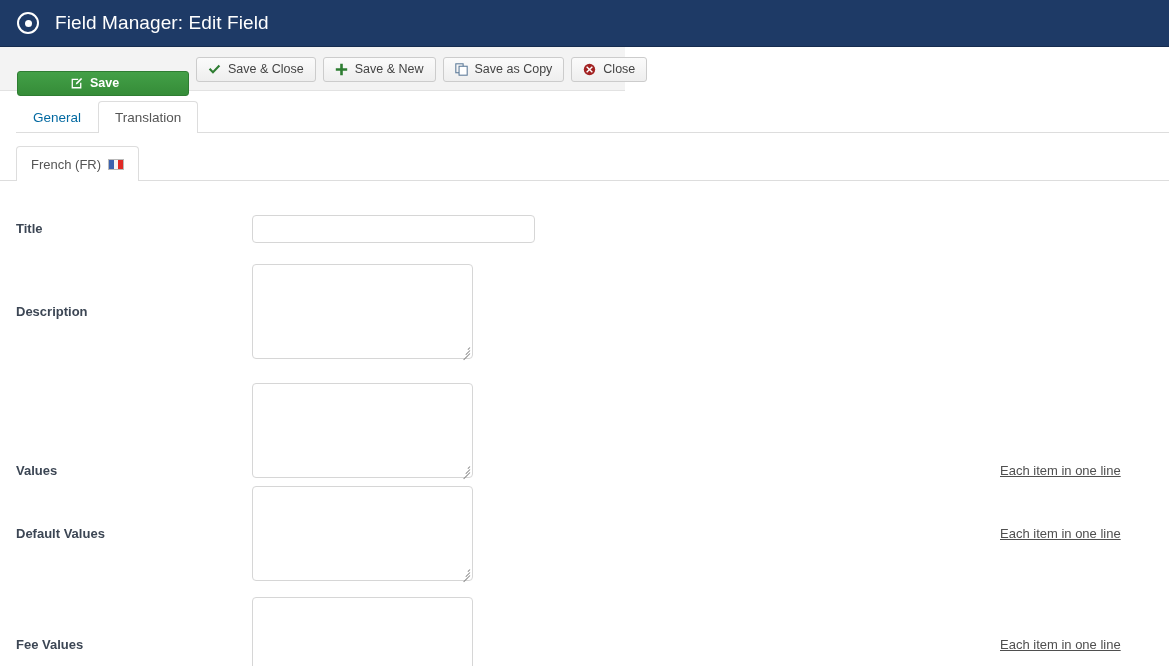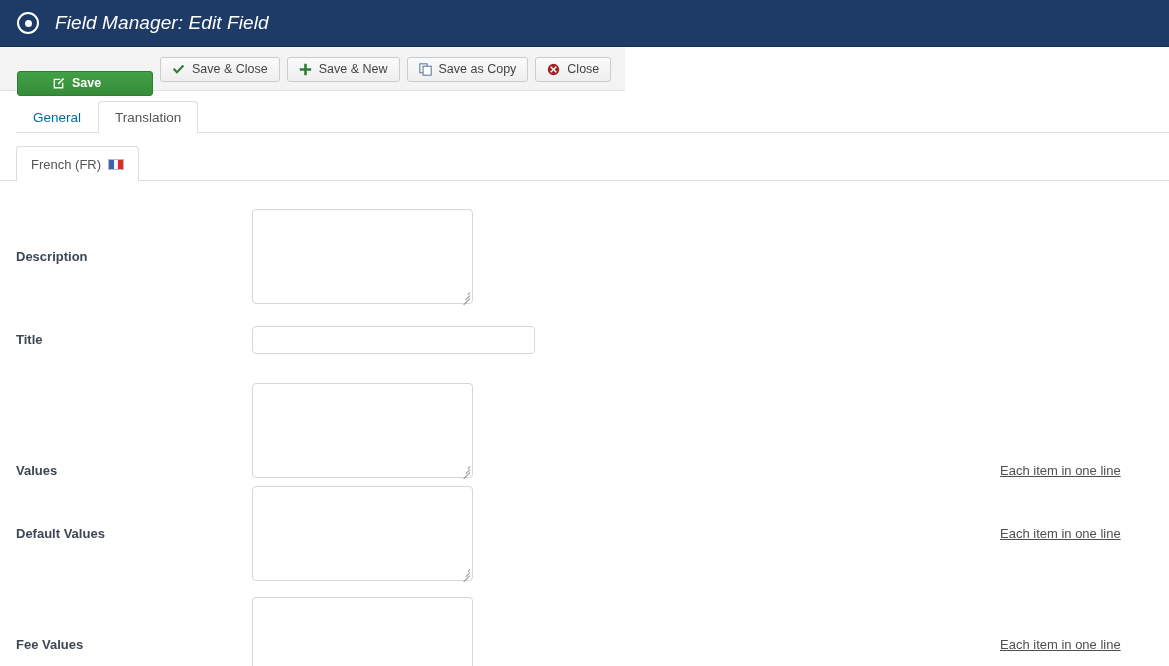--- a/index.html
+++ b/index.html
@@ -12,21 +12,20 @@
   }
 
   
   .header {
     height: 47px;
     background: #1e3a66;
     display: flex;
     align-items: center;
     padding-left: 17px;
     border-bottom: 1px solid #162c4f;
-    font-style: italic;
   }
   .header-icon {
     width: 22px; height: 22px;
     border-radius: 50%;
     border: 2.5px solid #ffffff;
     display: flex; align-items: center; justify-content: center;
     flex: 0 0 auto;
   }
   .header-icon i {
     display: block;
@@ -75,21 +74,21 @@
     border-radius: 3px;
     cursor: pointer;
     white-space: nowrap;
     user-select: none;
     justify-content: flex-end;
   }
   .btn-primary {
     background: linear-gradient(to bottom, #43a047, #358c38);
     border: 1px solid #2e7d32;
     color: #ffffff;
-    width: 136px;
+    width: 172px;
     justify-content: center;
     padding-right: 28px;
     font-weight: bold;
     margin-top: 28px;
   }
   .btn-default {
     background: linear-gradient(to bottom, #fbfbfb, #eeeeee);
     border: 1px solid #cccccc;
     color: #444444;
   }
@@ -355,41 +354,41 @@
     <span class="flag-fr">
         <span class="b"></span>
         <span class="w"></span>
         <span class="r"></span>
       </span>
   </div>
 </div>
 
 <div class="form">
 
+  <div class="row r-title">
+    <div class="row-label">Title</div>
+    <div class="row-field">
+      <input class="txt-input" type="text" value="" placeholder="" style="">
+    </div>
+  </div>
+
   <div class="row r-desc">
     <div class="row-label">Description</div>
     <div class="row-field">
       <div class="ta-wrap">
         <textarea class="txt-area" style="height: 95px;" placeholder=""></textarea>
         <span class="ta-grip">
             <i></i>
             <i></i>
             <i></i>
           </span>
       </div>
     </div>
   </div>
 
-  <div class="row r-title">
-    <div class="row-label">Title</div>
-    <div class="row-field">
-      <input class="txt-input" type="text" value="" placeholder="" style="">
-    </div>
-  </div>
-
   <div class="row r-vals">
     <div class="row-label">Values</div>
     <div class="row-field">
       <div class="ta-wrap">
         <textarea class="txt-area" style="height: 95px;" placeholder=""></textarea>
         <span class="ta-grip">
             <i></i>
             <i></i>
             <i></i>
           </span>

